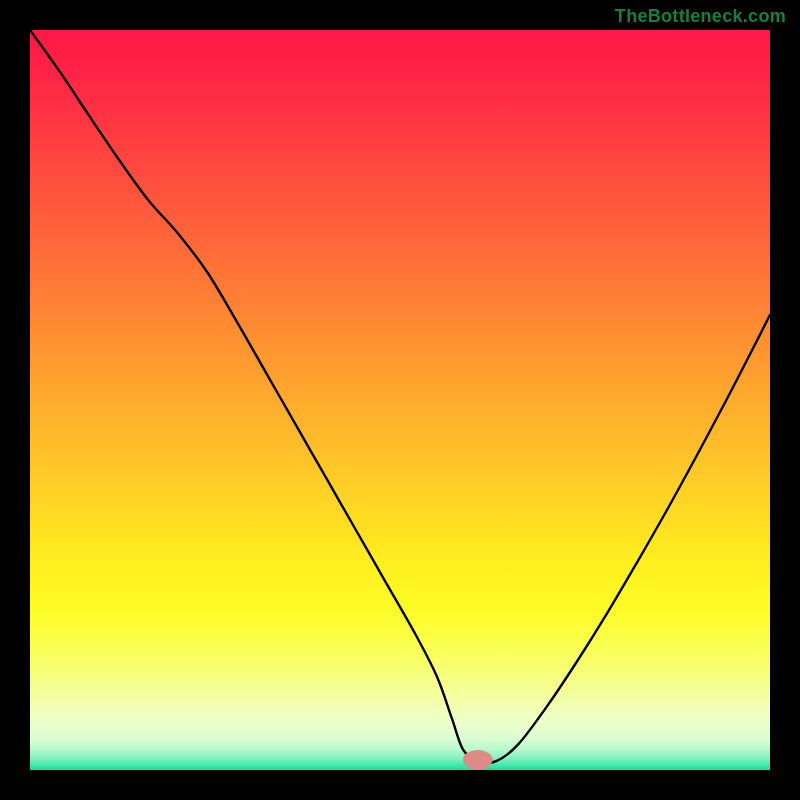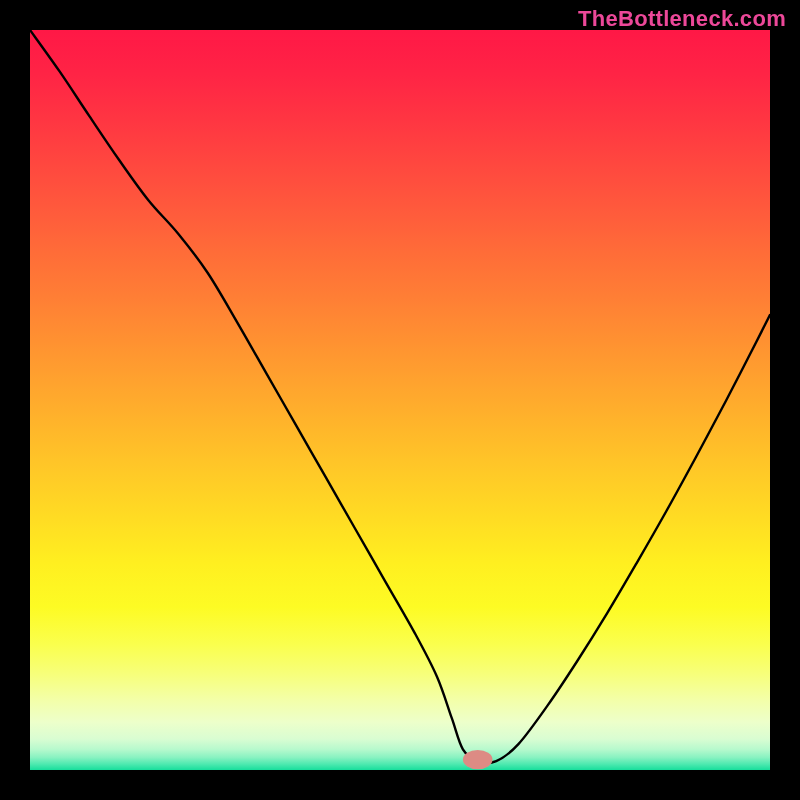--- a/index.html
+++ b/index.html
@@ -21,23 +21,23 @@
     left: 30px;
     top: 30px;
     width: 740px;
     height: 740px;
   }
   .watermark {
     position: absolute;
     top: 6px;
     right: 14px;
     font-family: Arial, Helvetica, sans-serif;
-    font-size: 22px;
+    font-size: 18px;
     font-weight: 600;
-    color: #ec4899;
+    color: #15803d;
     letter-spacing: 0.3px;
     user-select: none;
   }
   svg { display: block; }
 </style>
 </head>
 <body>
 
 <div class="frame">
   <div class="watermark">TheBottleneck.com</div>

